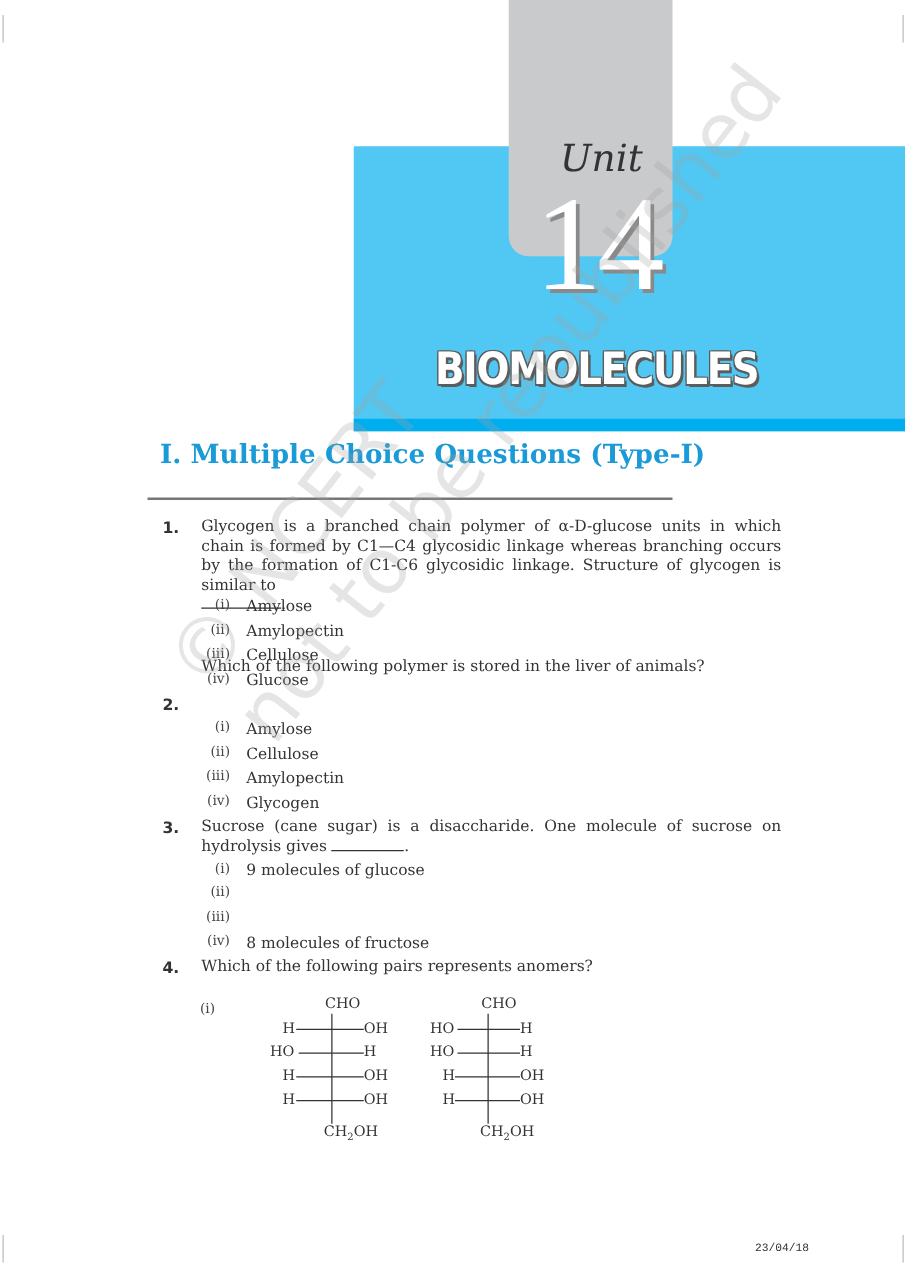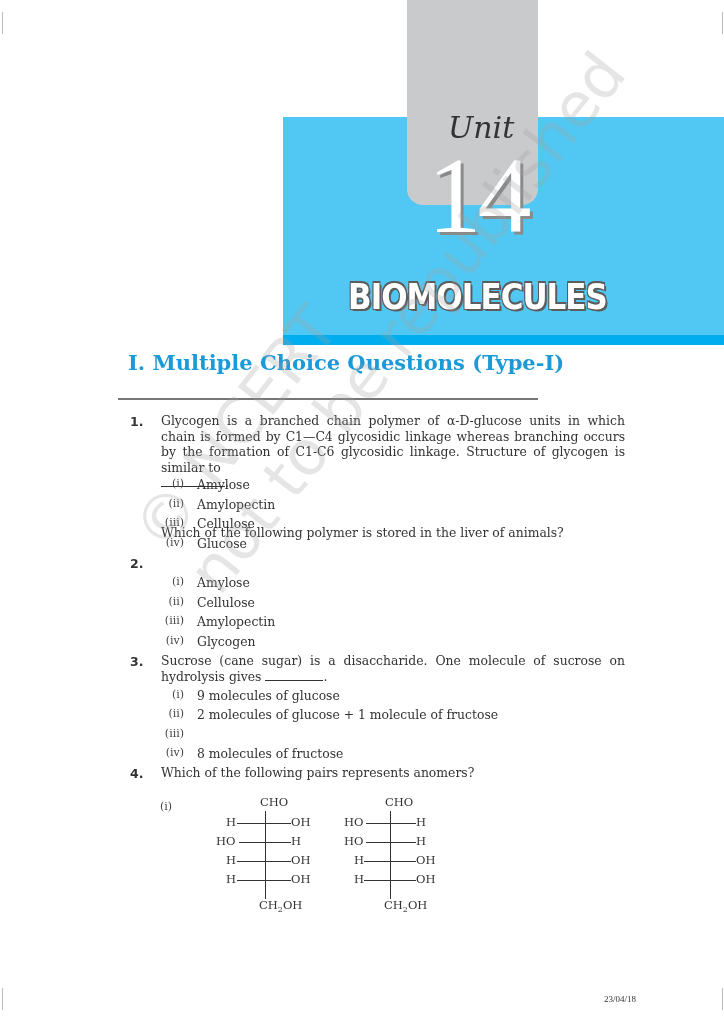--- a/index.html
+++ b/index.html
@@ -34,21 +34,21 @@
   .opt { position:absolute; left:160px; width:460px; height:20px; font-size:12.4px; color:#333; }
   .opt .ol { position:absolute; width:24px; text-align:right; font-size:11px; color:#444; }
   .opt .ot { position:absolute; left:37px; }
   .blank { display:inline-block; width:64px; border-bottom:1px solid #333; height:10px; vertical-align:baseline; }
 
   .fischer { position:absolute; font-size:11.5px; color:#333; font-family:"DejaVu Serif", serif; }
   .fischer .lbl { position:absolute; white-space:nowrap; }
   .fischer .vline { position:absolute; width:1px; background:#333; }
   .fischer .hline { position:absolute; height:1px; background:#333; }
 
-  .footer-date { position:absolute; left:604px; top:994px; font-family:Liberation Serif, serif; font-size:9px; color:#333; }
+  .footer-date { position:absolute; left:604px; top:994px; font-family:Liberation Mono, monospace; font-size:9px; color:#333; }
 </style>
 </head>
 <body>
 
 <div class="crop" style="left:2px; top:12px; height:22px;"></div>
 <div class="crop" style="left:2px; top:988px; height:22px;"></div>
 <div class="crop" style="left:722px; top:12px; height:22px;"></div>
 <div class="crop" style="left:722px; top:988px; height:22px;"></div>
 
 <div class="banner"></div>
@@ -116,21 +116,20 @@
   <div class="qtext" style="top:653px;">
     <span>Sucrose (cane sugar) is a disaccharide.  One molecule of sucrose on hydrolysis gives</span>
     <span class="blank" style="width:58px;"></span><span>.</span>
   </div>
   <div class="opt" style="top:688px;">
       <span class="ol">(i)</span>
       <span class="ot">9 molecules of glucose</span>
     </div>
   <div class="opt" style="top:707px;">
       <span class="ol">(ii)</span>
-      <span class="ot">2 molecules of glucose + 1 molecule of fructose</span>
     </div>
   <div class="opt" style="top:727px;">
       <span class="ol">(iii)</span>
     </div>
   <div class="opt" style="top:746px;">
       <span class="ol">(iv)</span>
       <span class="ot">8 molecules of fructose</span>
     </div>
 </div>
 

